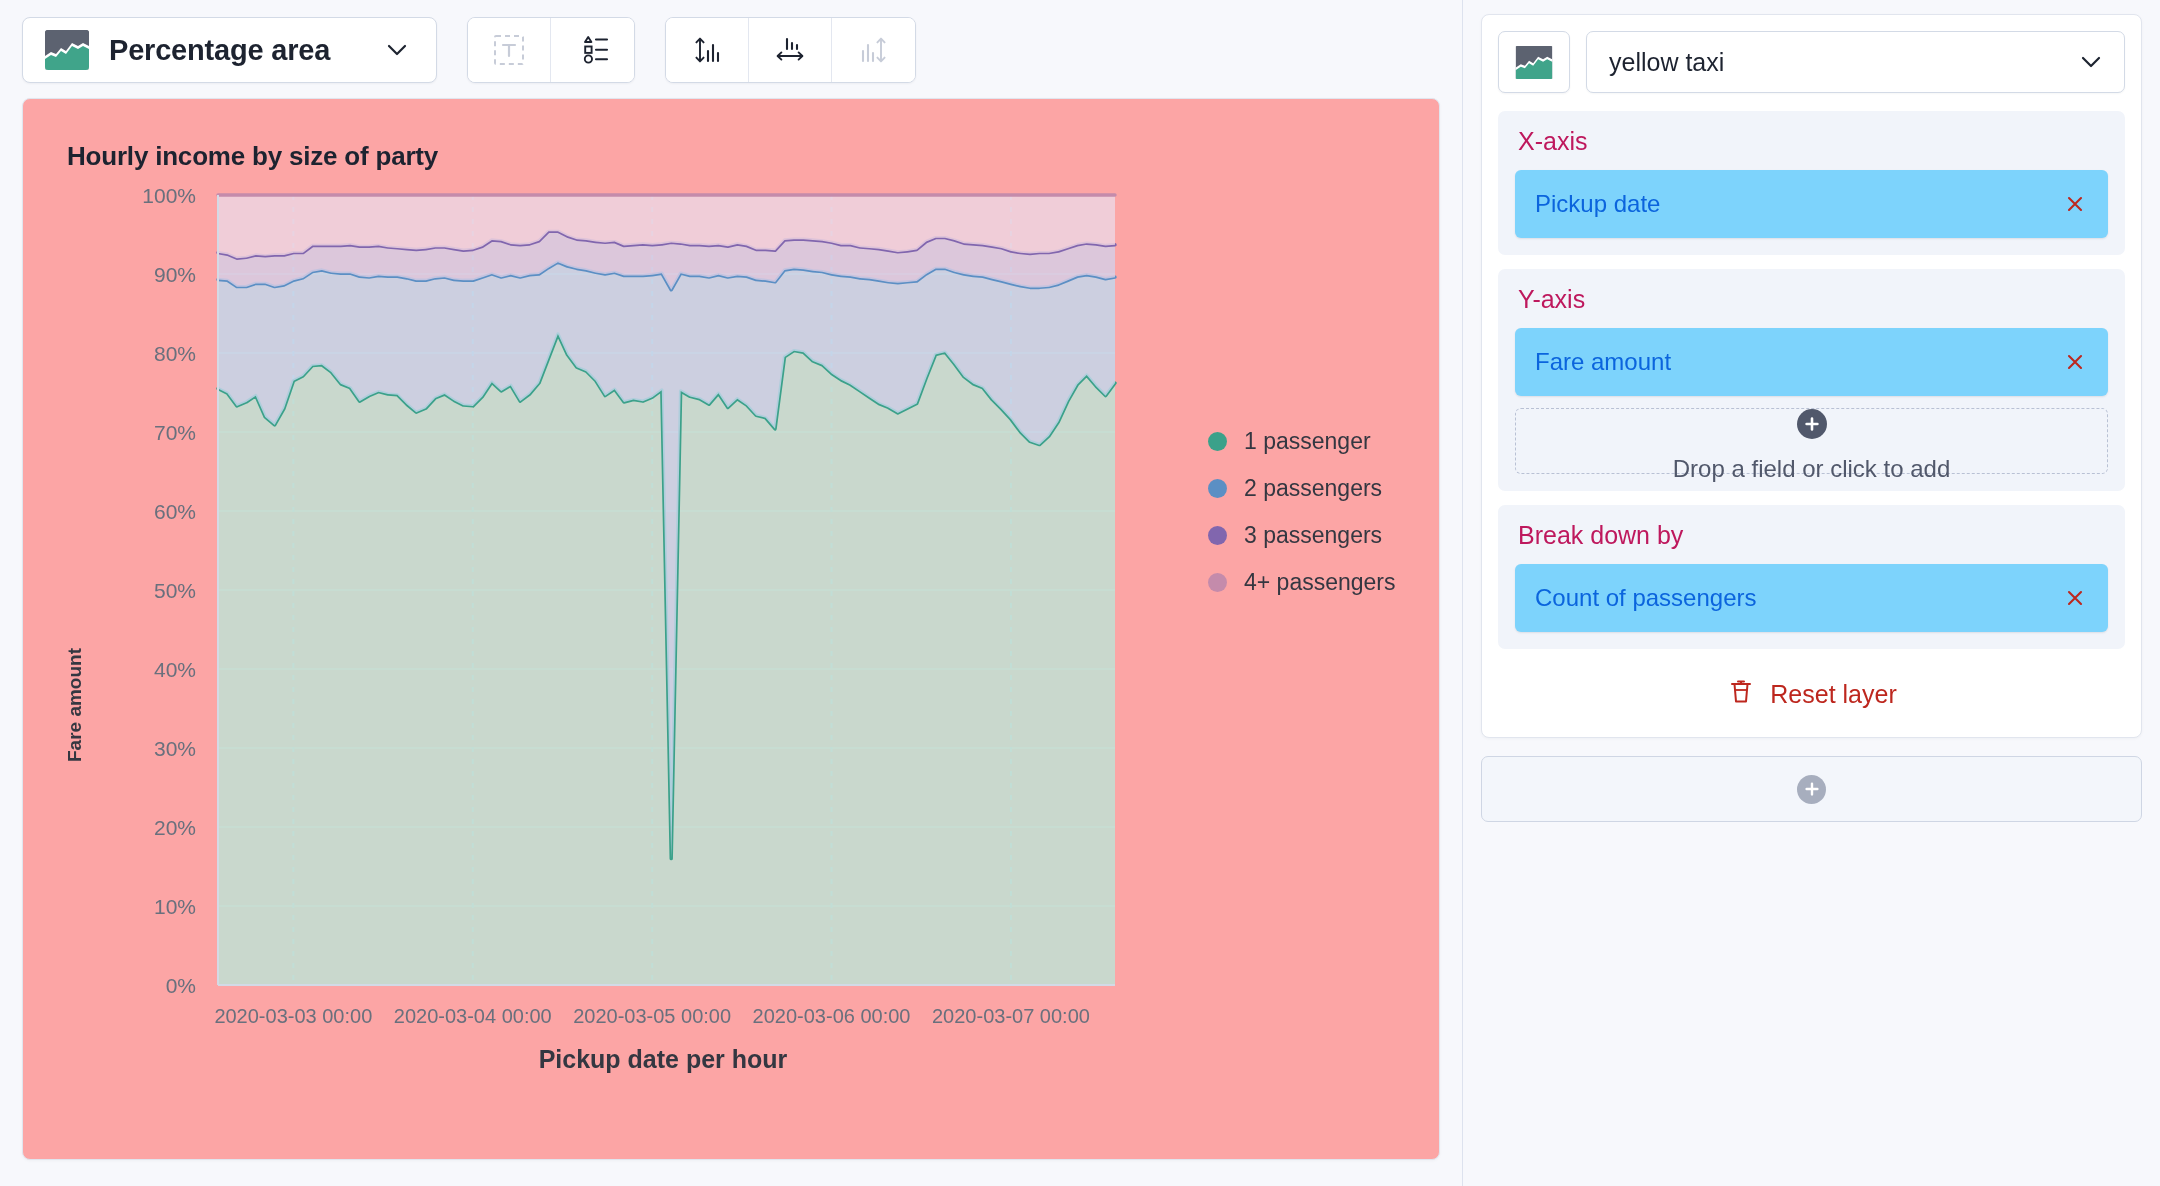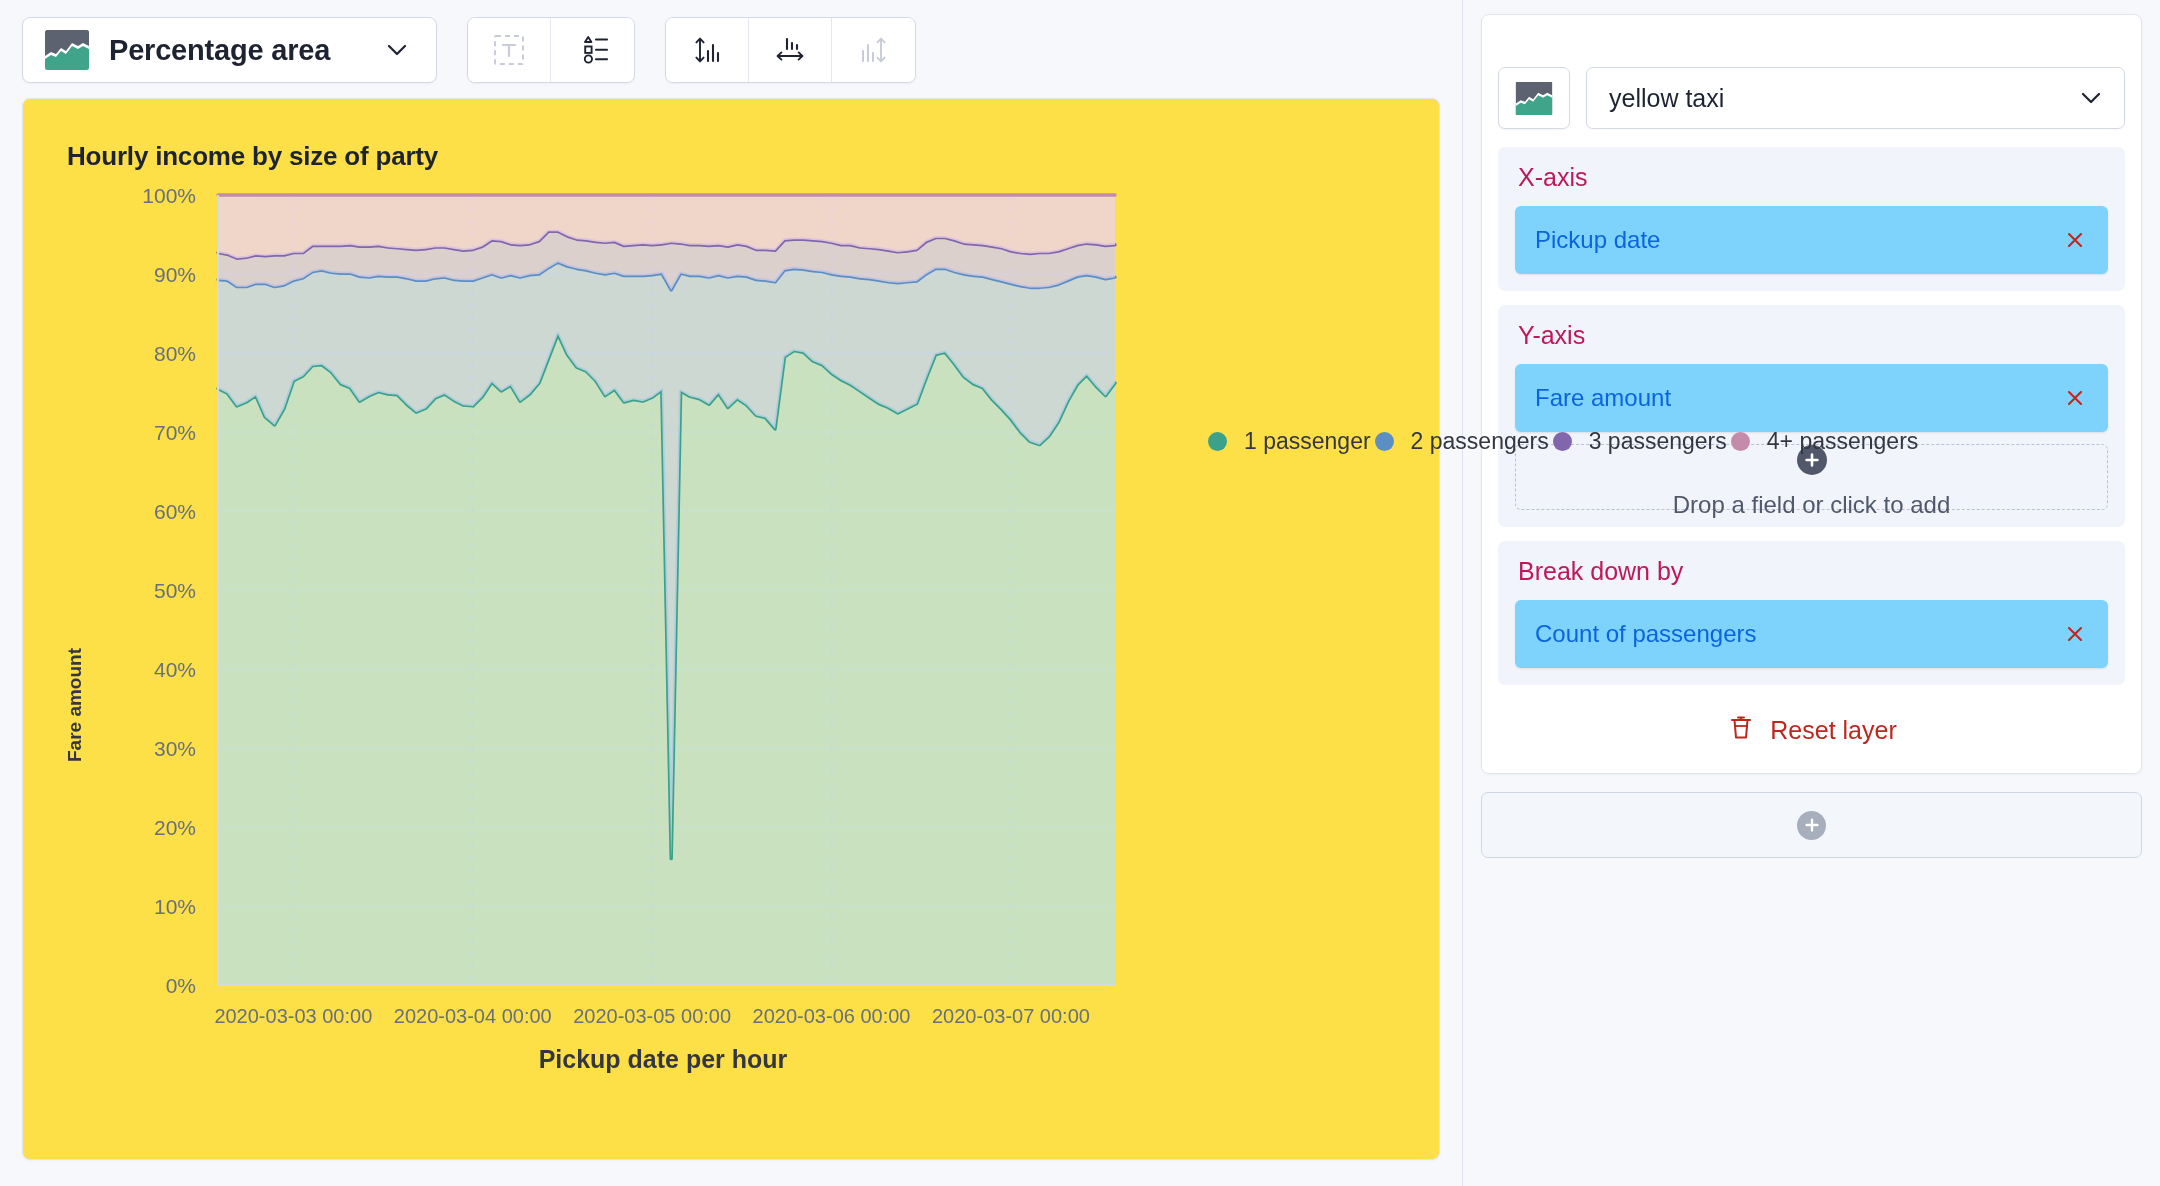--- a/index.html
+++ b/index.html
@@ -92,21 +92,21 @@
     border-right: 1px solid #E3E7F0;
     cursor: pointer;
     padding: 0;
   }
   .btn-group .tb:last-child { border-right: none; }
   .btn-group .tb svg { display: block; }
   .tb.disabled { cursor: default; }
 
   
   .chart-panel {
-    background: #fde047;
+    background: #fca5a5;
     border: 1px solid #E1E5EE;
     border-radius: 8px;
     width: 1418px;
     height: 1062px;
     position: relative;
     padding: 26px 30px 28px 26px;
     box-shadow: 0 1px 3px rgba(30,40,60,.04);
   }
   .chart-title {
     font-size: 26px;
@@ -148,21 +148,22 @@
     left: 0; top: 0;
     width: 1418px; height: 960px;
   }
   .plot-svg { position: absolute; left:0; top:0; }
 
   .legend {
     position: absolute;
     left: 1185px;
     top: 243px;
     display: flex;
-    gap: 4px;
+    flex-direction: column;
+    gap: 20px;
   }
   .legend-item {
     display: flex;
     align-items: center;
     gap: 17px;
     cursor: pointer;
   }
   .legend-dot {
     width: 19px; height: 19px;
     border-radius: 50%;
@@ -188,21 +189,20 @@
     border: 1px solid #E1E5EE;
     border-radius: 8px;
     padding: 16px 16px 12px 16px;
     box-shadow: 0 1px 3px rgba(30,40,60,.04);
   }
   .layer-head {
     display: flex;
     align-items: flex-start;
     gap: 16px;
     margin-bottom: 18px;
-    margin-top: 36px;
   }
   .layer-chart-btn {
     width: 72px; height: 62px;
     background: #FFFFFF;
     border: 1px solid #D3DAE6;
     border-radius: 7px;
     display: flex; align-items: center; justify-content: center;
     cursor: pointer;
     flex: 0 0 auto;
     box-shadow: 0 1px 2px rgba(30,40,60,.05);

